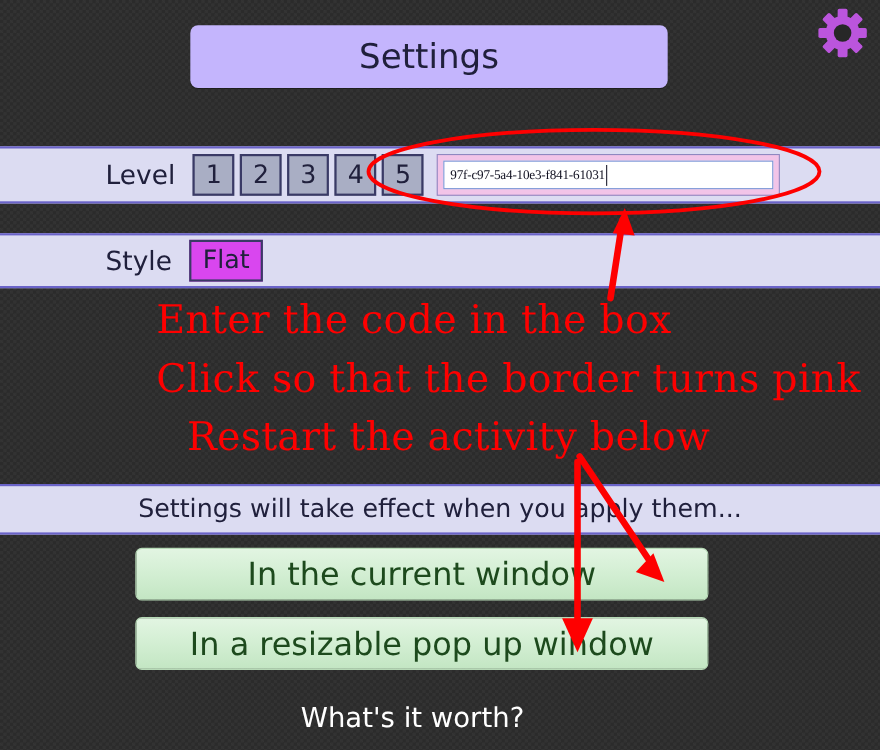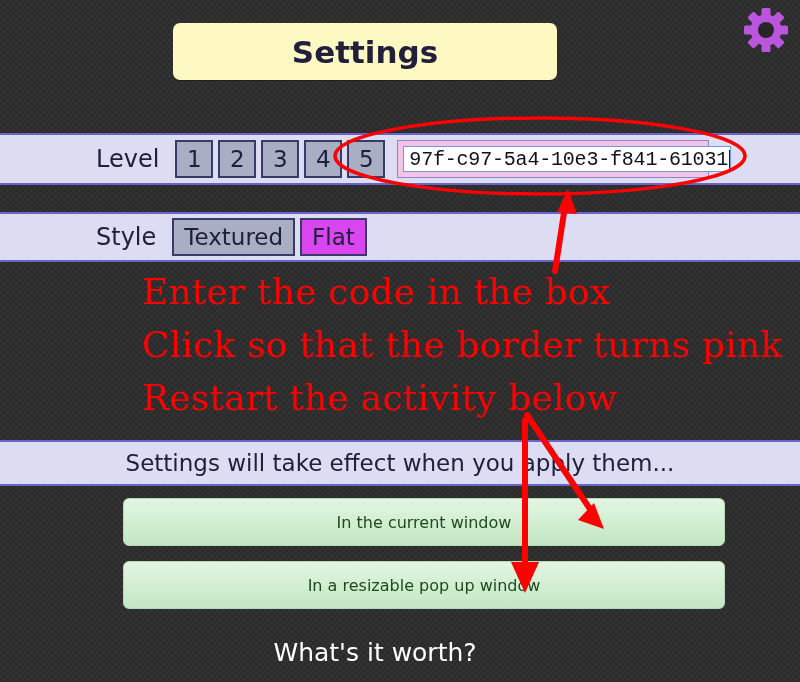--- a/index.html
+++ b/index.html
@@ -33,29 +33,28 @@
     width: 52px;
     height: 52px;
   }
   .gear-wrap svg { display:block; }
 
   
   .title-bar {
     position: absolute;
     left: 173px;
     top: 23px;
-    width: 384px;
+    width: 434px;
     height: 57px;
-    background: #fef9c3;
+    background: #c4b5fd;
     border-radius: 7px;
     display: flex;
     align-items: center;
     justify-content: center;
     box-shadow: 0 1px 0 rgba(0,0,0,0.35);
-    font-weight: bold;
   }
   .title-text {
     font-size: 31px;
     color: #20203c;
     font-family: "DejaVu Sans", sans-serif;
   }
 
   
   .row {
     position: absolute;
@@ -112,23 +111,23 @@
     height: 26px;
     background: #ffffff;
     border: 1px solid #7a95d6;
     box-sizing: border-box;
     display: flex;
     align-items: center;
     padding-left: 5px;
     position: relative;
   }
   .code-text {
-    font-size: 20px;
+    font-size: 12px;
     color: #101020;
-    font-family: Liberation Mono, monospace;
+    font-family: Liberation Serif, serif;
     letter-spacing: -0.2px;
     white-space: nowrap;
   }
   .caret {
     display: inline-block;
     width: 1px;
     height: 19px;
     background: #202030;
     margin-left: 1px;
   }
@@ -150,30 +149,30 @@
 
   .note-text {
     font-size: 23px;
     color: #20203c;
   }
 
   
   .green-btn {
     position: absolute;
     left: 123px;
-    width: 602px;
+    width: 521px;
     height: 48px;
     border-radius: 6px;
     background: linear-gradient(to bottom, #e2f5e2 0%, #d2eed2 52%, #c3e6c3 100%);
     border: 1px solid #b6d9b6;
     box-sizing: border-box;
     display: flex;
     align-items: center;
     justify-content: center;
-    font-size: 16px;
+    font-size: 29px;
     color: #1d4a1d;
     cursor: pointer;
   }
   .green-1 { top: 498px; }
   .green-2 { top: 561px; }
 
   
   .bottom-text {
     position: absolute;
     left: 0;
@@ -195,21 +194,21 @@
     left: 142px;
     font-family: "DejaVu Serif", serif;
     font-size: 36px;
     color: #fe0000;
     white-space: nowrap;
     font-weight: 400;
     letter-spacing: 0.2px;
   }
   .annot-1 { top: 271px; }
   .annot-2 { top: 324px; }
-  .annot-3 { top: 377px; }
+  .annot-3 { top: 377px; margin-left: 28px; }
 </style>
 </head>
 <body>
 
 <div id="app">
 
   <div class="gear-wrap">
     <svg width="52" height="52" viewBox="0 0 52 52" aria-hidden="true">
       <g transform="translate(26,26)">
         <g fill="#bb55dd">
@@ -242,21 +241,20 @@
     <div class="code-field-outer">
       <div class="code-field-inner">
         <span class="code-text">97f-c97-5a4-10e3-f841-61031</span>
           <span class="caret"></span>
       </div>
     </div>
   </div>
 
   <div class="row row-style">
     <span class="row-label">Style</span>
-    <div class="style-btn sel">Textured</div>
     <div class="style-btn alt">Flat</div>
   </div>
 
   <div class="row row-note">
     <span class="note-text">Settings will take effect when you apply them...</span>
   </div>
 
   <div class="green-btn green-1">In the current window</div>
   <div class="green-btn green-2">In a resizable pop up window</div>
 

